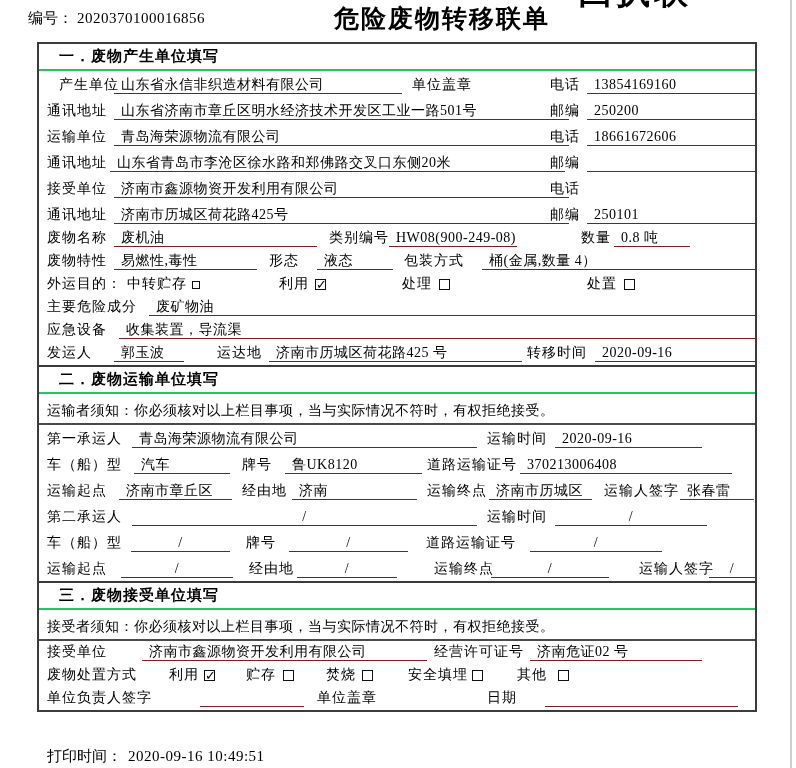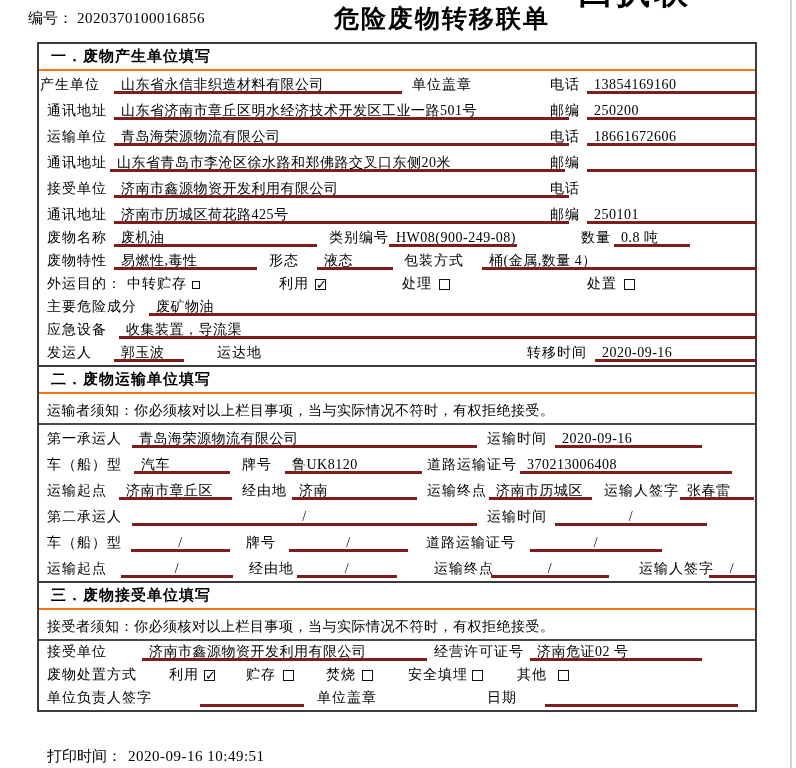--- a/index.html
+++ b/index.html
@@ -26,37 +26,37 @@
     position:absolute;left:334px;top:2px;margin:0;
     font-size:25px;font-weight:bold;letter-spacing:2px;
     font-family:"Liberation Sans","DejaVu Sans",sans-serif;white-space:nowrap;
   }
 
   .form{
     position:absolute;left:37px;top:42px;width:720px;
     border:2px solid #3b3b3b;box-sizing:border-box;background:#fff;
   }
   .sec-h{
-    height:22px;padding:3px 0 0 12px;font-weight:bold;font-size:15px;
+    height:22px;padding:3px 0 0 20px;font-weight:bold;font-size:15px;
     font-family:Liberation Mono, monospace;
-    border-top:2px solid #3b3b3b;border-bottom:2px solid #f97316;
+    border-top:2px solid #3b3b3b;border-bottom:2px solid #22c55e;
     letter-spacing:1px;box-sizing:content-box;
   }
   .sec-h.first{border-top:none;}
   .notice{
     height:21px;padding:8px 0 0 8px;font-size:14px;white-space:nowrap;
     border-bottom:2px solid #4a4a4a;letter-spacing:.5px;
   }
   .row{position:relative;}
   .h26{height:26px;}
   .h23{height:23px;}
   .lbl{position:absolute;bottom:4px;line-height:16px;white-space:nowrap;letter-spacing:1px;}
   .u{
     position:absolute;bottom:3px;height:19px;line-height:19px;
-    border-bottom:3px solid #7f1d1d;padding-left:7px;box-sizing:border-box;
+    border-bottom:1px solid #7f1d1d;padding-left:7px;box-sizing:border-box;
     white-space:nowrap;overflow:hidden;letter-spacing:.5px;
   }
   .u.c{text-align:center;padding-left:0;}
   .cb{
     position:absolute;bottom:6px;width:11px;height:11px;border:1px solid #111;
     font-size:13px;line-height:10px;text-align:center;font-weight:bold;
     font-family:"DejaVu Sans",sans-serif;box-sizing:border-box;
   }
   .cb.small{width:8px;height:8px;bottom:7px;}
   .print-line{position:absolute;left:47px;top:747px;font-size:15px;white-space:nowrap;}
@@ -73,21 +73,21 @@
   <span>编号：</span><span class="num">2020370100016856</span>
 </div>
 
 <h1 class="title">危险废物转移联单</h1>
 
 <div class="form">
 
   <div class="sec-h first">一．废物产生单位填写</div>
 
   <div class="row h26">
-    <span class="lbl" style="left:1px">产生单位</span>
+    <span class="lbl" style="left:20px">产生单位</span>
     <span class="u" style="left:75px;width:288px">山东省永信非织造材料有限公司</span>
     <span class="lbl" style="left:373px">单位盖章</span>
     <span class="lbl" style="left:511px">电话</span>
     <span class="u" style="left:548px;width:170px">13854169160</span>
   </div>
 
   <div class="row h26">
     <span class="lbl" style="left:8px">通讯地址</span>
     <span class="u" style="left:75px;width:455px">山东省济南市章丘区明水经济技术开发区工业一路501号</span>
     <span class="lbl" style="left:511px">邮编</span>
@@ -159,20 +159,21 @@
 
   <div class="row h23">
     <span class="lbl" style="left:8px">应急设备</span>
     <span class="u" style="left:80px;width:638px">收集装置，导流渠</span>
   </div>
 
   <div class="row h23">
     <span class="lbl" style="left:8px">发运人</span>
     <span class="u" style="left:75px;width:70px">郭玉波</span>
     <span class="lbl" style="left:178px">运达地</span>
+    <span class="u" style="left:230px;width:253px">济南市历城区荷花路425 号</span>
     <span class="lbl" style="left:488px">转移时间</span>
     <span class="u" style="left:556px;width:160px">2020-09-16</span>
   </div>
 
   <div class="sec-h">二．废物运输单位填写</div>
   <div class="notice">运输者须知：你必须核对以上栏目事项，当与实际情况不符时，有权拒绝接受。</div>
 
   <div class="row h26">
     <span class="lbl" style="left:8px">第一承运人</span>
     <span class="u" style="left:93px;width:345px">青岛海荣源物流有限公司</span>

